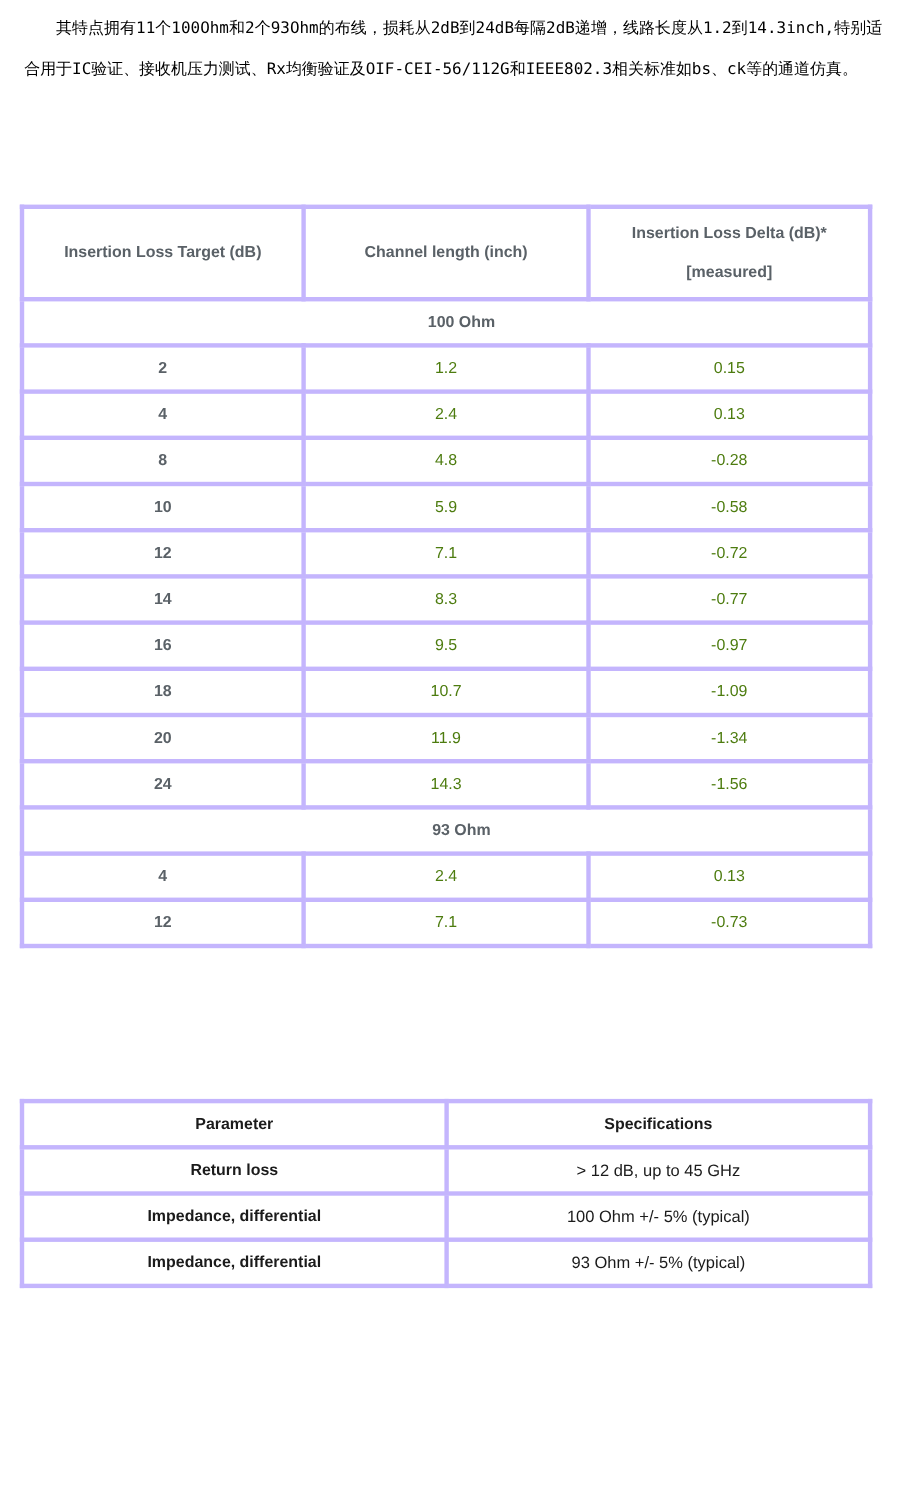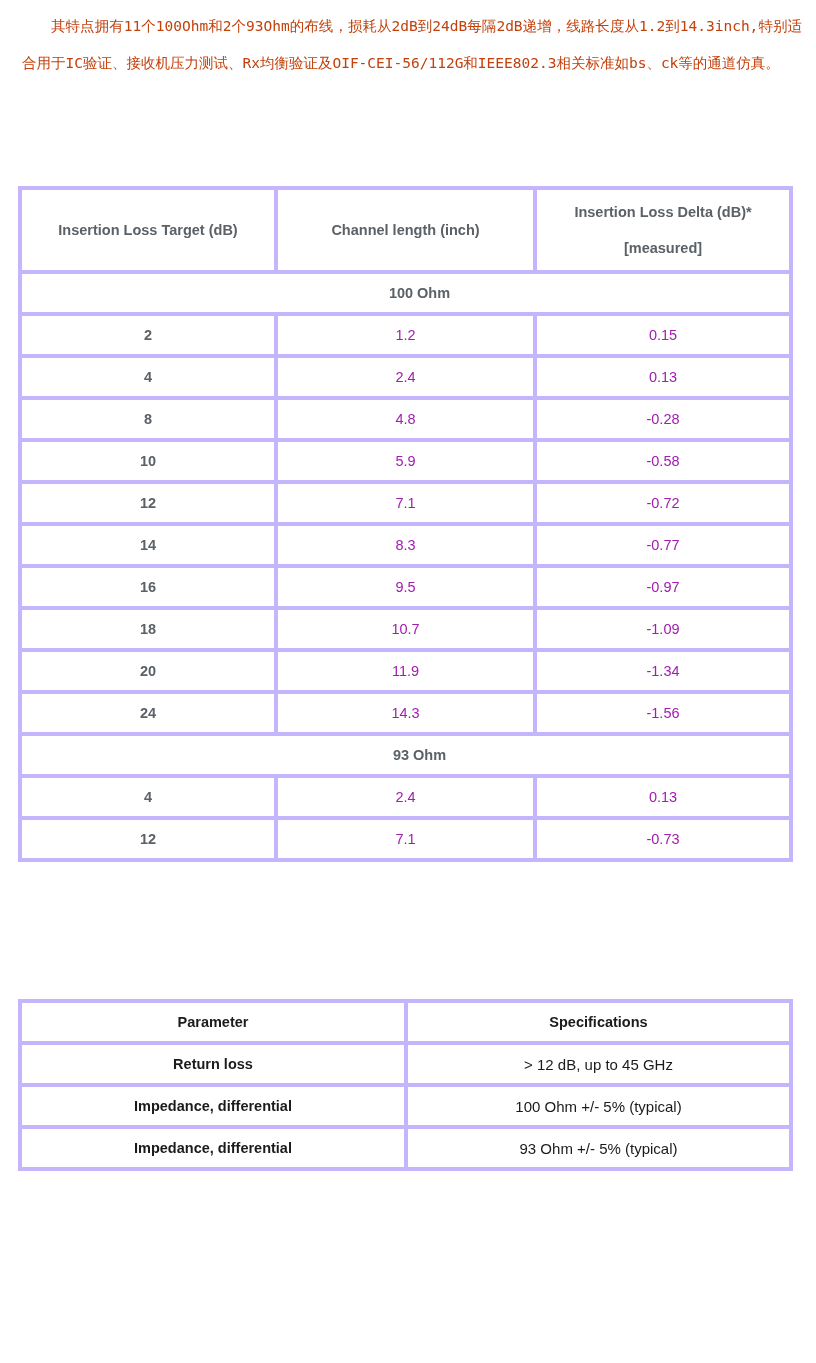--- a/index.html
+++ b/index.html
@@ -17,21 +17,21 @@
     overflow: hidden;
   }
 
   
   .intro {
     margin: 0;
     padding: 8px 14px 0 22px;
     font-family: "DejaVu Sans Mono", "Liberation Mono", monospace;
     font-size: 14.5px;
     line-height: 37px;
-    color: #c2410c;
+    color: #000000;
     text-indent: 2em;
     letter-spacing: 0px;
     text-align: justify;
     word-break: break-all;
   }
 
   
   .tbl-wrap {
     padding: 0 18px;
     margin-top: 12px;
@@ -71,21 +71,21 @@
     text-align: center;
     font-weight: bold;
     font-size: 14.5px;
     color: #5a6167;
     padding-left: 28px;
   }
   #loss-table td.cell {
     height: 42px;
     text-align: center;
     font-size: 14.5px;
-    color: #a21caf;
+    color: #4d7c0f;
   }
   #loss-table td.cell.first {
     font-weight: bold;
     color: #5a6167;
   }
 
   
   .gap { height: 125px; }
 
   

